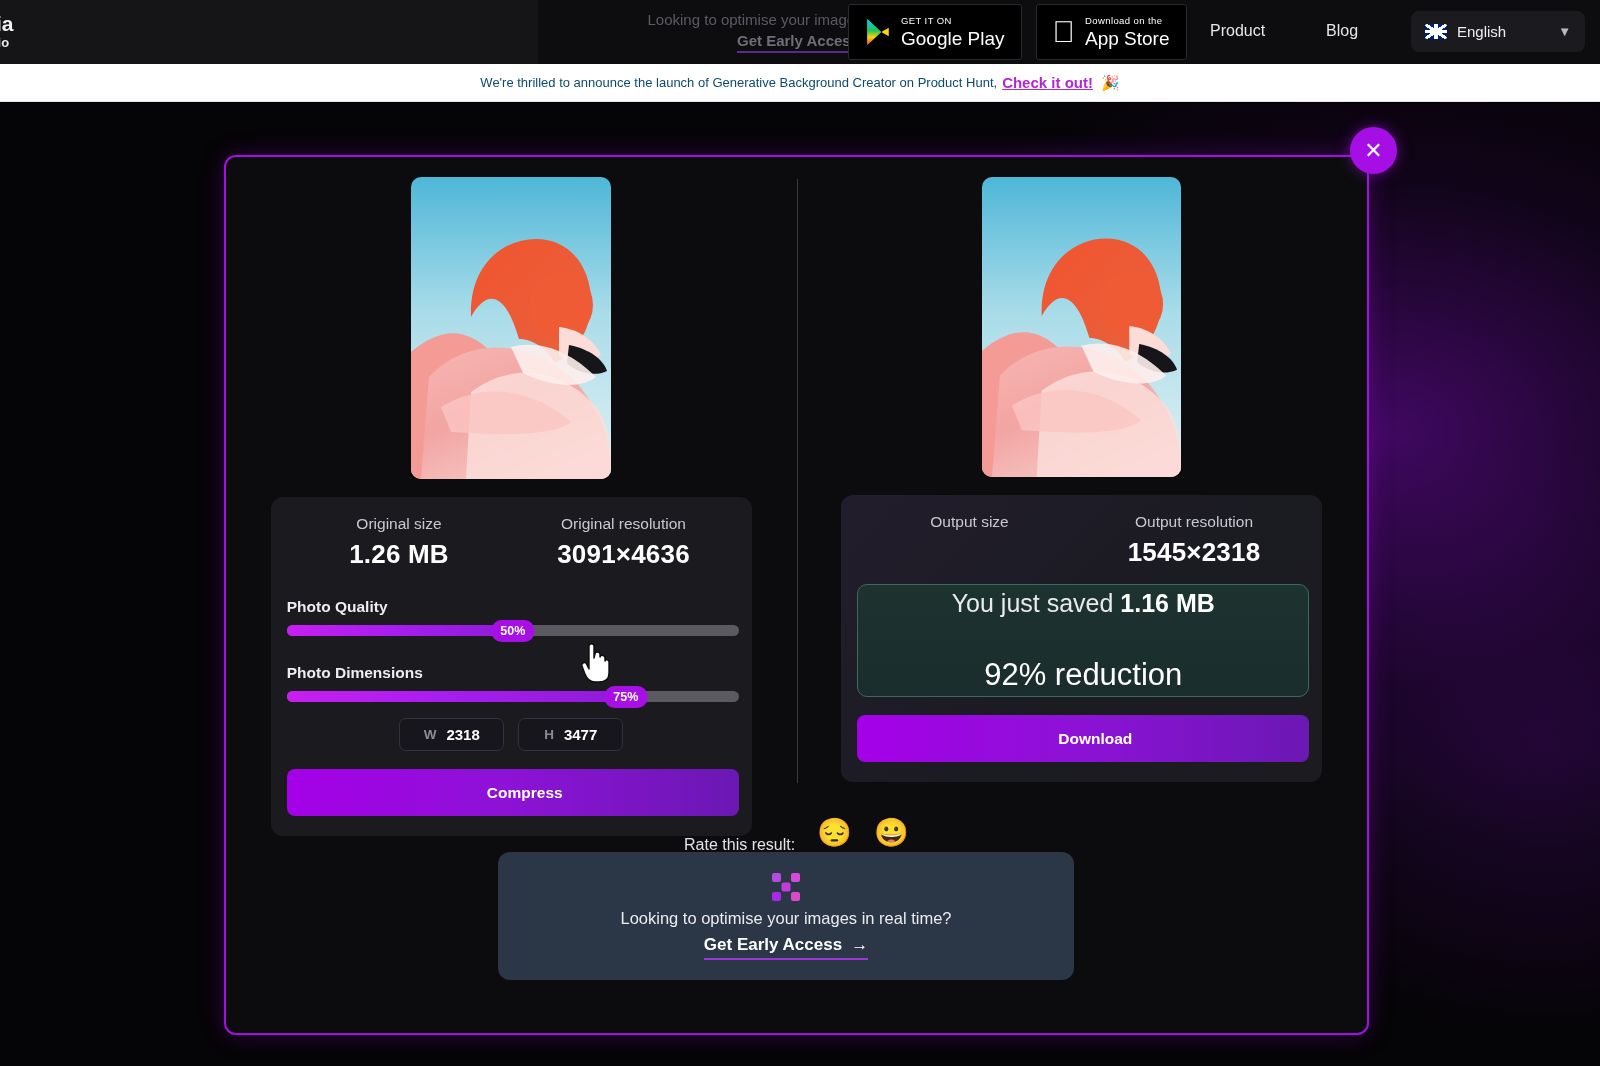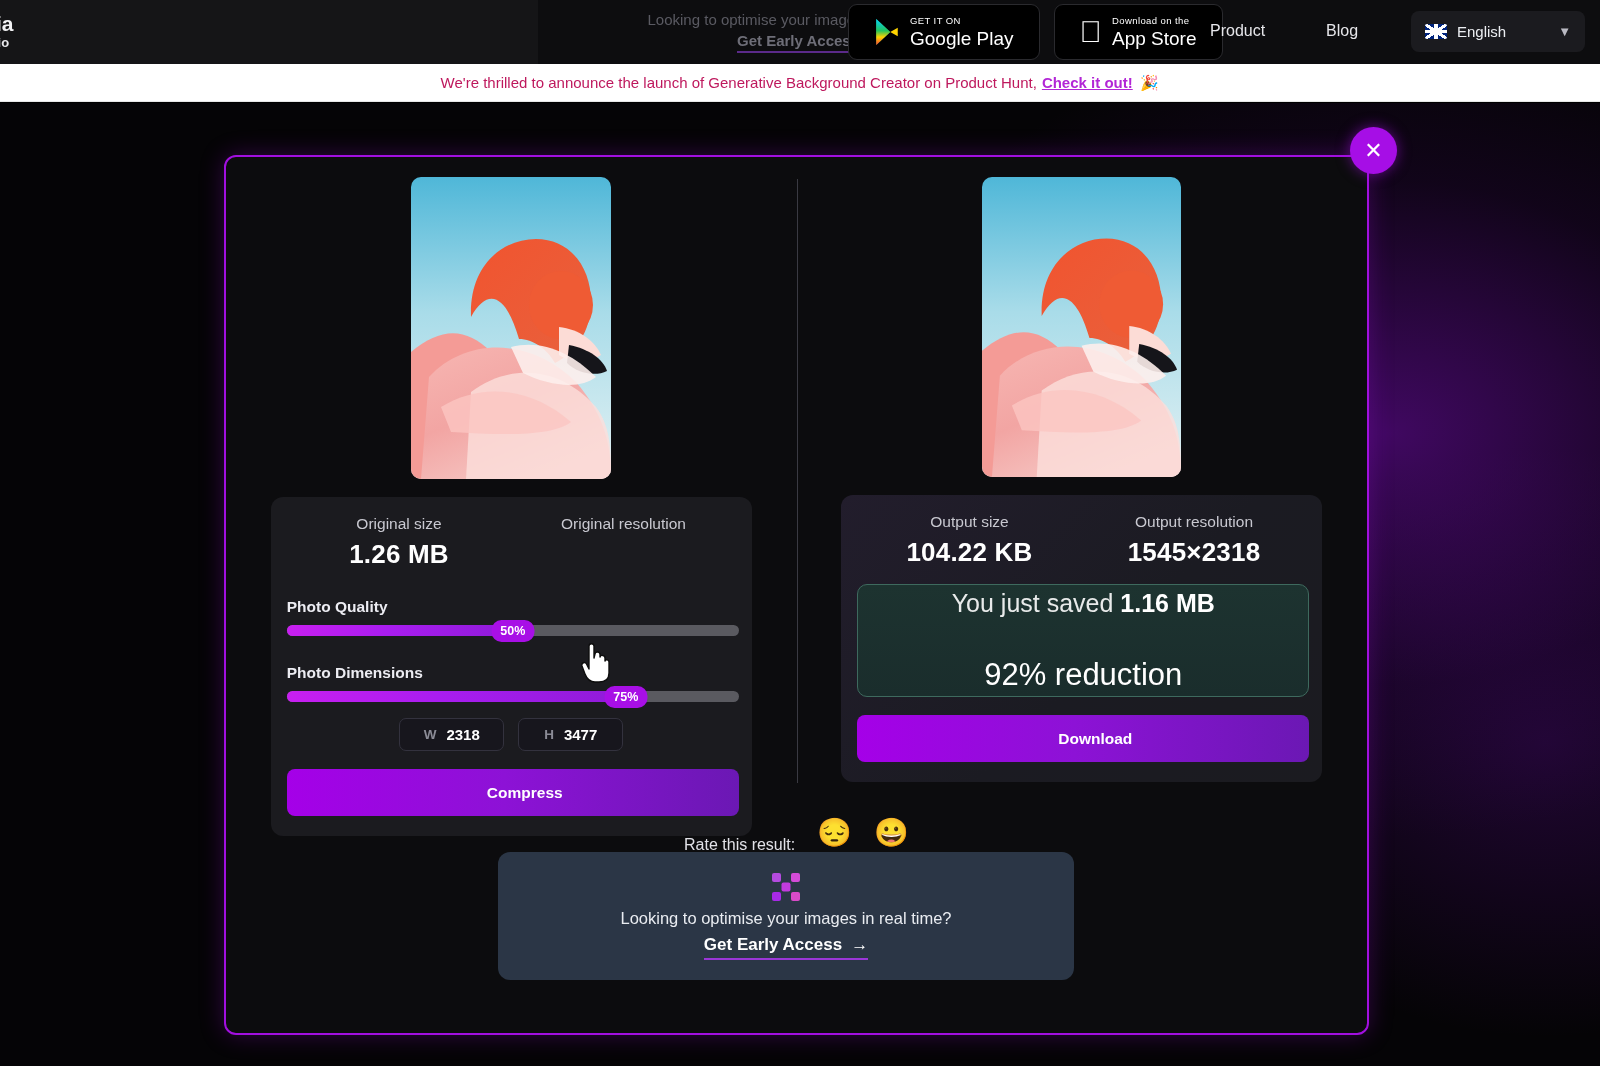--- a/index.html
+++ b/index.html
@@ -47,23 +47,23 @@
   }
   .ghost-line2 {
     font-size: 15px; font-weight: 700; color: #6e6e78;
     border-bottom: 2px solid #5b2a8a; padding-bottom: 2px;
   }
   .store-badges {
     position: absolute; left: 848px; top: 4px;
     display: flex; gap: 14px; align-items: center;
   }
   .store-badge {
-    height: 56px; background: #000; border-radius: 9px;
+    height: 56px; background: #000; border-radius: 3px;
     display: flex; align-items: center; gap: 10px;
-    padding: 0 25px; border: 1px solid #2a2a2e;
+    padding: 0 16px; border: 1px solid #2a2a2e;
   }
   .gp-icon {
     width: 26px; height: 28px; position: relative;
   }
   .gp-icon svg { display:block; }
   .badge-text { display: flex; flex-direction: column; line-height: 1; }
   .badge-small { font-size: 9.5px; color: #ffffff; letter-spacing: .4px; }
   .badge-big { font-size: 19px; color: #ffffff; font-weight: 500; margin-top: 3px; }
   .apple-glyph { font-size: 30px; color: #fff; line-height: 28px; }
 
@@ -106,21 +106,21 @@
 
   
   .banner {
     position: absolute; top: 64px; left: 0;
     width: 1600px; height: 38px;
     background: #ffffff;
     display: flex; align-items: center; justify-content: center;
     gap: 0px; z-index: 40;
     border-bottom: 1px solid #e7e7e7;
   }
-  .banner-text { font-size: 15px; color: #be185d; }
+  .banner-text { font-size: 13px; color: #0c4a6e; }
   .banner-link {
     font-size: 15px; font-weight: 700; color: #b226d6;
     text-decoration: underline; margin-left: 5px; cursor: pointer;
   }
   .banner-emoji { margin-left: 8px; font-size: 15px; }
 
   
   .backdrop {
     position: absolute; top: 103px; left: 0;
     width: 1600px; height: 963px;
@@ -393,20 +393,21 @@
       </div>
 
       <div class="stat-card card-left">
         <div class="stat-row">
           <div class="stat-cell">
             <div class="stat-label">Original size</div>
             <div class="stat-value">1.26 MB</div>
           </div>
           <div class="stat-cell">
             <div class="stat-label">Original resolution</div>
+            <div class="stat-value">3091×4636</div>
           </div>
         </div>
 
         <div class="slider-label">Photo Quality</div>
         <div class="slider-track">
           <div class="slider-fill" id="qfill" style="width: 50%;"></div>
           <div class="slider-badge" id="qbadge" style="left: 50%;">50%</div>
         </div>
 
         <div class="slider-label">Photo Dimensions</div>
@@ -444,21 +445,20 @@
           <path d="M158 168 C178 172 192 182 196 194 C184 200 166 196 156 186 Z" fill="#15151a"></path>
           <path d="M100 170 C130 162 160 175 185 200 C170 212 140 210 112 196 Z" fill="#fdeeec" opacity=".9"></path>
           <path d="M30 230 C70 205 120 210 160 245 C140 260 90 258 40 255 Z" fill="#fbc6c2" opacity=".8"></path>
         </svg>
       </div>
 
       <div class="stat-card card-right">
         <div class="stat-row">
           <div class="stat-cell">
             <div class="stat-label">Output size</div>
-            <div class="stat-value">104.22 KB</div>
           </div>
           <div class="stat-cell">
             <div class="stat-label">Output resolution</div>
             <div class="stat-value">1545×2318</div>
           </div>
         </div>
 
         <div class="saved-box">
           <div class="saved-line1">
             <span>You just saved </span><b>1.16 MB</b>

